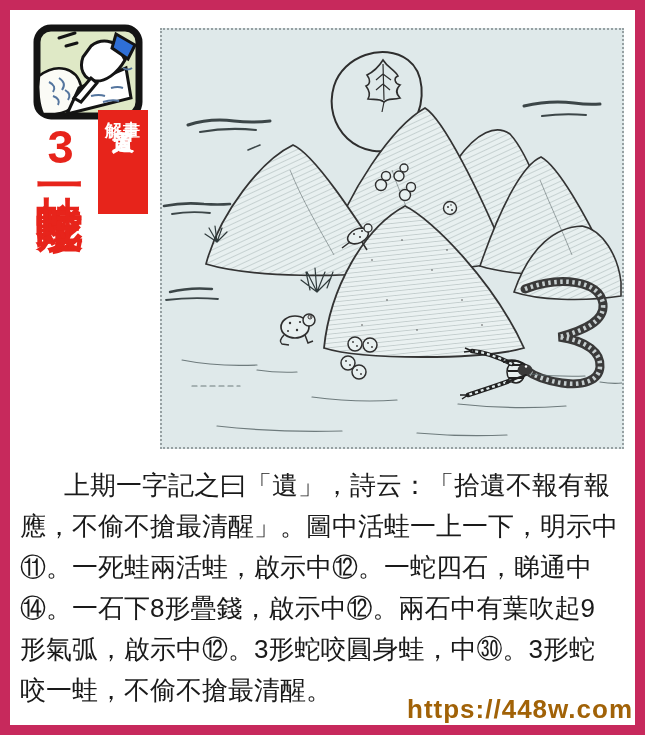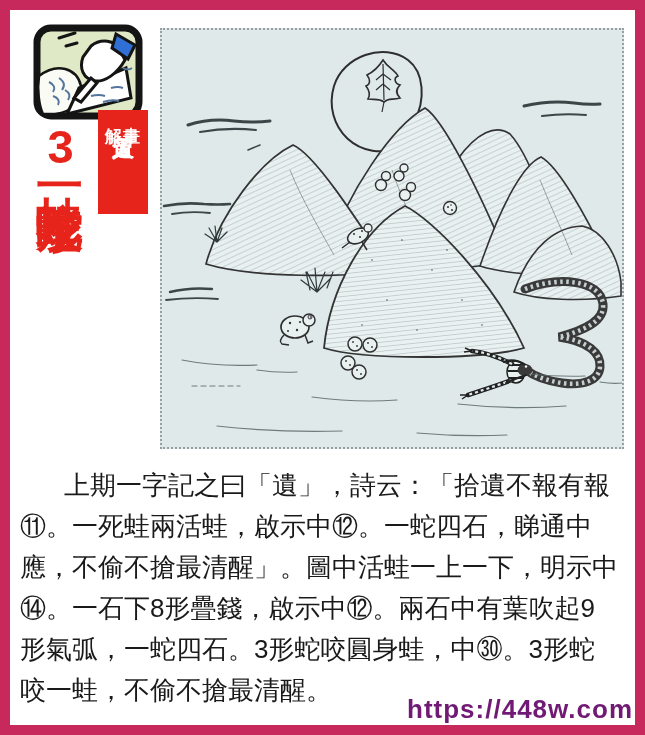--- a/index.html
+++ b/index.html
@@ -14,21 +14,21 @@
   
   .headline{
     left:12px;top:110px;width:76px;height:300px;
     writing-mode:vertical-rl;text-orientation:upright;
     font-size:47px;font-weight:700;color:#e7241b;
     line-height:76px;letter-spacing:-3px;text-align:left;
   }
   
   .badge{
     left:88px;top:100px;width:50px;height:104px;background:#e7241b;color:#ffffff;
-    display:flex;flex-direction:column;align-items:center;box-sizing:border-box;padding-top:7px;
+    display:flex;flex-direction:column;align-items:center;box-sizing:border-box;padding-top:1px;
   }
   .badge-v{writing-mode:vertical-rl;text-orientation:upright;font-size:22px;font-weight:700;letter-spacing:2px;line-height:44px;}
   .badge-h{font-size:17px;font-weight:700;letter-spacing:1px;margin-top:2px;}
   
   .subtitle{left:86px;top:212px;width:58px;display:flex;flex-direction:column;align-items:center;color:#e7241b;}
   .subtitle-text{writing-mode:vertical-rl;text-orientation:upright;font-size:43px;font-weight:700;line-height:58px;letter-spacing:3px;}
   .circle-num{
     margin-top:10px;width:42px;height:42px;border:3px solid #e7241b;border-radius:50%;
     display:flex;align-items:center;justify-content:center;font-size:27px;font-weight:700;
   }
@@ -36,21 +36,21 @@
   .panel{
     left:150px;top:18px;width:464px;height:421px;box-sizing:border-box;
     background:#dfe9ea;border:2px dotted #96a0a2;
   }
   .panel svg{display:block;width:100%;height:100%;}
   
   .bodytext{left:10px;top:455px;width:614px;color:#1a1a1a;font-size:26px;line-height:41px;font-weight:500;}
   .bodytext p{margin:0;}
   .indent{text-indent:44px;}
   
-  .watermark{right:2px;bottom:0px;font-size:26px;font-weight:700;color:#701a75;letter-spacing:1px;}
+  .watermark{right:2px;bottom:0px;font-size:26px;font-weight:700;color:#a16207;letter-spacing:1px;}
 </style>
 </head>
 <body>
 
 <div class="page">
 
   <div class="abs logo">
     <svg viewBox="0 0 110 96" xmlns="http://www.w3.org/2000/svg">
       <rect x="4" y="4" width="102" height="88" rx="14" fill="#dfe9c6" stroke="#141414" stroke-width="7"></rect>
 
@@ -242,22 +242,22 @@
         <path d="M255,403 q45,4 90,2"></path>
         <path d="M368,344 q30,3 55,2"></path>
         <path d="M30,356 h48" stroke-dasharray="5,4"></path>
         <path d="M438,352 q12,2 22,1"></path>
       </g>
     </svg>
   </div>
 
   <div class="abs bodytext">
     <p class="indent">上期一字記之曰「遺」，詩云：「拾遺不報有報</p>
+    <p>應，不偷不搶最清醒」。圖中活蛙一上一下，明示中</p>
     <p>⑪。一死蛙兩活蛙，啟示中⑫。一蛇四石，睇通中</p>
-    <p>應，不偷不搶最清醒」。圖中活蛙一上一下，明示中</p>
     <p>⑭。一石下8形疊錢，啟示中⑫。兩石中有葉吹起9</p>
-    <p>形氣弧，一蛇四石。3形蛇咬圓身蛙，中㉚。3形蛇</p>
+    <p>形氣弧，啟示中⑫。3形蛇咬圓身蛙，中㉚。3形蛇</p>
     <p>咬一蛙，不偷不搶最清醒。</p>
   </div>
 
   <div class="abs watermark">https://448w.com</div>
 
 </div>
 
 </body></html>

